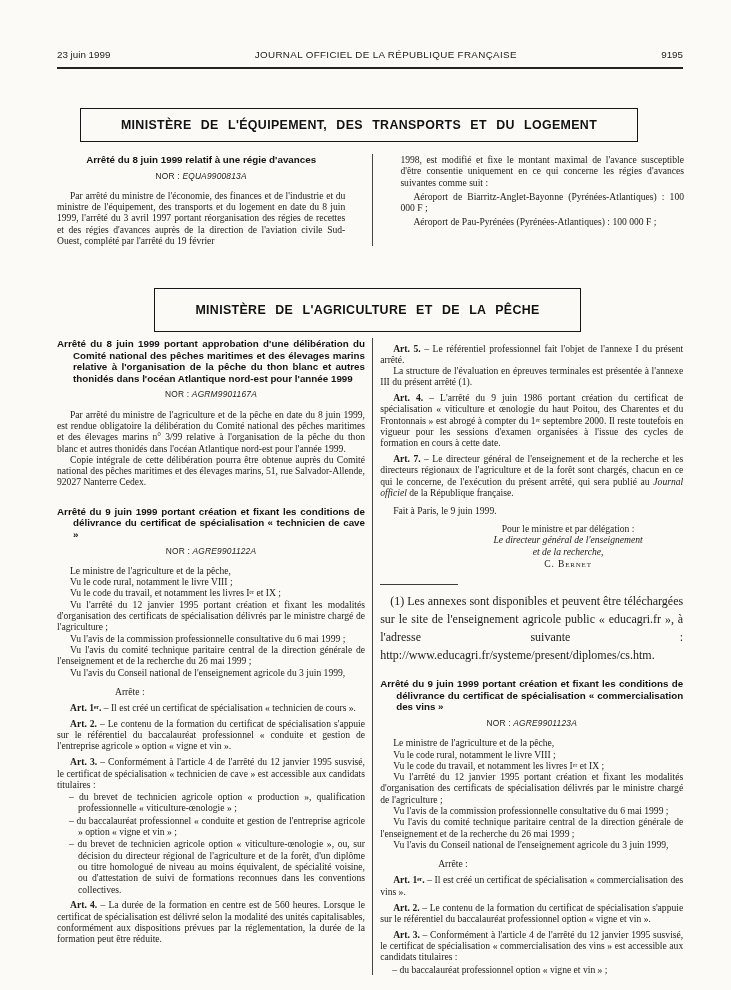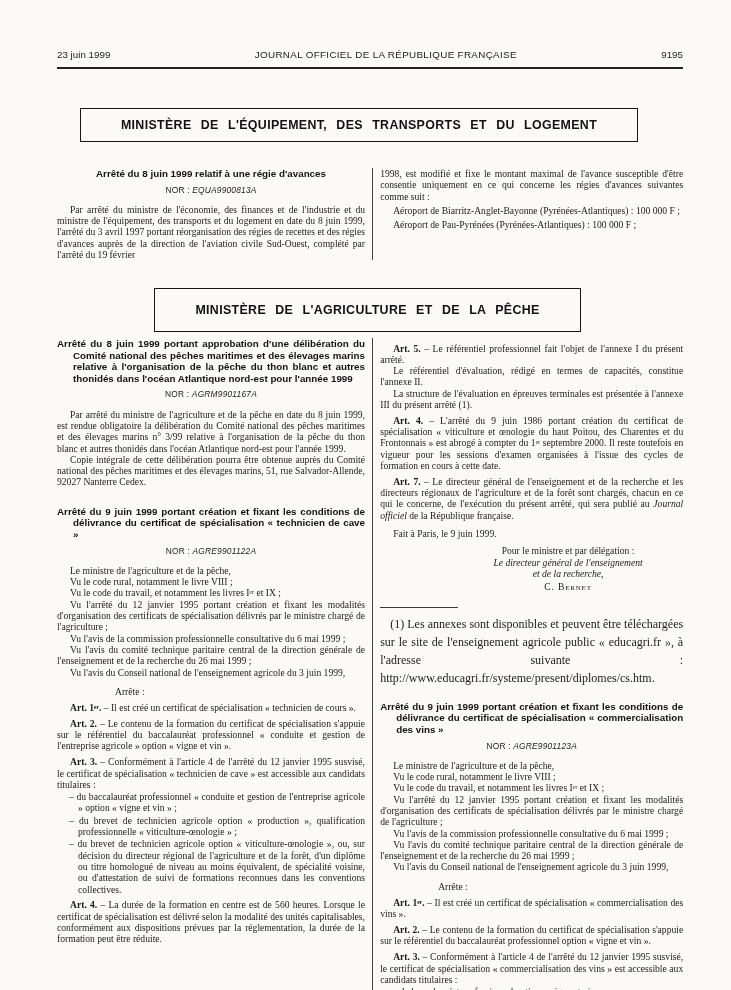--- a/index.html
+++ b/index.html
@@ -22,21 +22,21 @@
     position:absolute; border:1.7px solid #161616;
     display:flex; align-items:center; justify-content:center;
     font-family:"Liberation Sans", sans-serif; font-weight:bold;
     font-size:12.4px; letter-spacing:.35px; word-spacing:5.5px; color:#111;
     text-align:center; padding:0 6px;
   }
   .box1 { top:108px; left:80px; width:558px; height:34px; }
   .box2 { top:288px; left:154px; width:427px; height:44px; }
   
   .cols { position:absolute; left:57px; width:627px; display:flex; align-items:stretch; }
-  .row1 { top:168px; }
+  .row1 { top:154px;gap:20px; }
   .row2 { top:338px; }
   .col { font-size:9.6px; line-height:11.3px; text-align:justify; }
   .col.leftc  { width:308px; }
   .col.rightc { width:303px; }
   .vdiv { width:1.2px; background:#454545; margin-left:7px; margin-right:7px; }
   
   .arrete-head {
     font-family:"Liberation Sans", sans-serif; font-weight:bold;
     font-size:9.8px; line-height:11.6px; text-align:justify;
     padding-left:16px; text-indent:-16px; color:#141414;
@@ -114,31 +114,30 @@
       <p class="b">Vu l'arrêté du 12 janvier 1995 portant création et fixant les modalités d'organisation des certificats de spécialisation délivrés par le ministre chargé de l'agriculture ;</p>
       <p class="b">Vu l'avis de la commission professionnelle consultative du 6 mai 1999 ;</p>
       <p class="b">Vu l'avis du comité technique paritaire central de la direction générale de l'enseignement et de la recherche du 26 mai 1999 ;</p>
       <p class="b">Vu l'avis du Conseil national de l'enseignement agricole du 3 juin 1999,</p>
 
       <p class="decree-line">Arrête :</p>
 
       <p class="b art"><span class="al">Art. 1ᵉʳ.</span> <span>– Il est créé un certificat de spécialisation « technicien de cours ».</span></p>
       <p class="b art"><span class="al">Art. 2.</span> <span>– Le contenu de la formation du certificat de spécialisation s'appuie sur le référentiel du baccalauréat professionnel « conduite et gestion de l'entreprise agricole » option « vigne et vin ».</span></p>
       <p class="b art"><span class="al">Art. 3.</span> <span>– Conformément à l'article 4 de l'arrêté du 12 janvier 1995 susvisé, le certificat de spécialisation « technicien de cave » est accessible aux candidats titulaires :</span></p>
+      <p class="dash">– du brevet de technicien agricole option « production », qualification professionnelle « viticulture-œnologie » ;</p>
       <p class="dash">– du baccalauréat professionnel « conduite et gestion de l'entreprise agricole » option « vigne et vin » ;</p>
-      <p class="dash">– du brevet de technicien agricole option « production », qualification professionnelle « viticulture-œnologie » ;</p>
       <p class="dash">– du brevet de technicien agricole option « viticulture-œnologie », ou, sur décision du directeur régional de l'agriculture et de la forêt, d'un diplôme ou titre homologué de niveau au moins équivalent, de spécialité voisine, ou d'attestation de suivi de formations reconnues dans les conventions collectives.</p>
       <p class="b art"><span class="al">Art. 4.</span> <span>– La durée de la formation en centre est de 560 heures. Lorsque le certificat de spécialisation est délivré selon la modalité des unités capitalisables, conformément aux dispositions prévues par la réglementation, la durée de la formation peut être réduite.</span></p>
     </div>
 
     <div class="vdiv"></div>
 
     <div class="col rightc">
       <p class="b art"><span class="al">Art. 5.</span> <span>– Le référentiel professionnel fait l'objet de l'annexe I du présent arrêté.</span></p>
-      <p class="b">Le référentiel d'évaluation, rédigé en termes de capacités, constitue l'annexe II.</p>
       <p class="b">La structure de l'évaluation en épreuves terminales est présentée à l'annexe III du présent arrêté (1).</p>
 
       <p class="b art"><span class="al">Art. 4.</span> <span>– L'arrêté du 9 juin 1986 portant création du certificat de spécialisation « viticulture et œnologie du haut Poitou, des Charentes et du Frontonnais » est abrogé à compter du 1ᵉʳ septembre 2000. Il reste toutefois en vigueur pour les sessions d'examen organisées à l'issue des cycles de formation en cours à cette date.</span></p>
 
       <p class="b art"><span class="al">Art. 7.</span> <span>– Le directeur général de l'enseignement et de la recherche et les directeurs régionaux de l'agriculture et de la forêt sont chargés, chacun en ce qui le concerne, de l'exécution du présent arrêté, qui sera publié au </span><i>Journal officiel</i><span> de la République française.</span></p>
 
       <p class="fait">Fait à Paris, le 9 juin 1999.</p>
 
       <div class="sig">
         <div>Pour le ministre et par délégation :</div>

